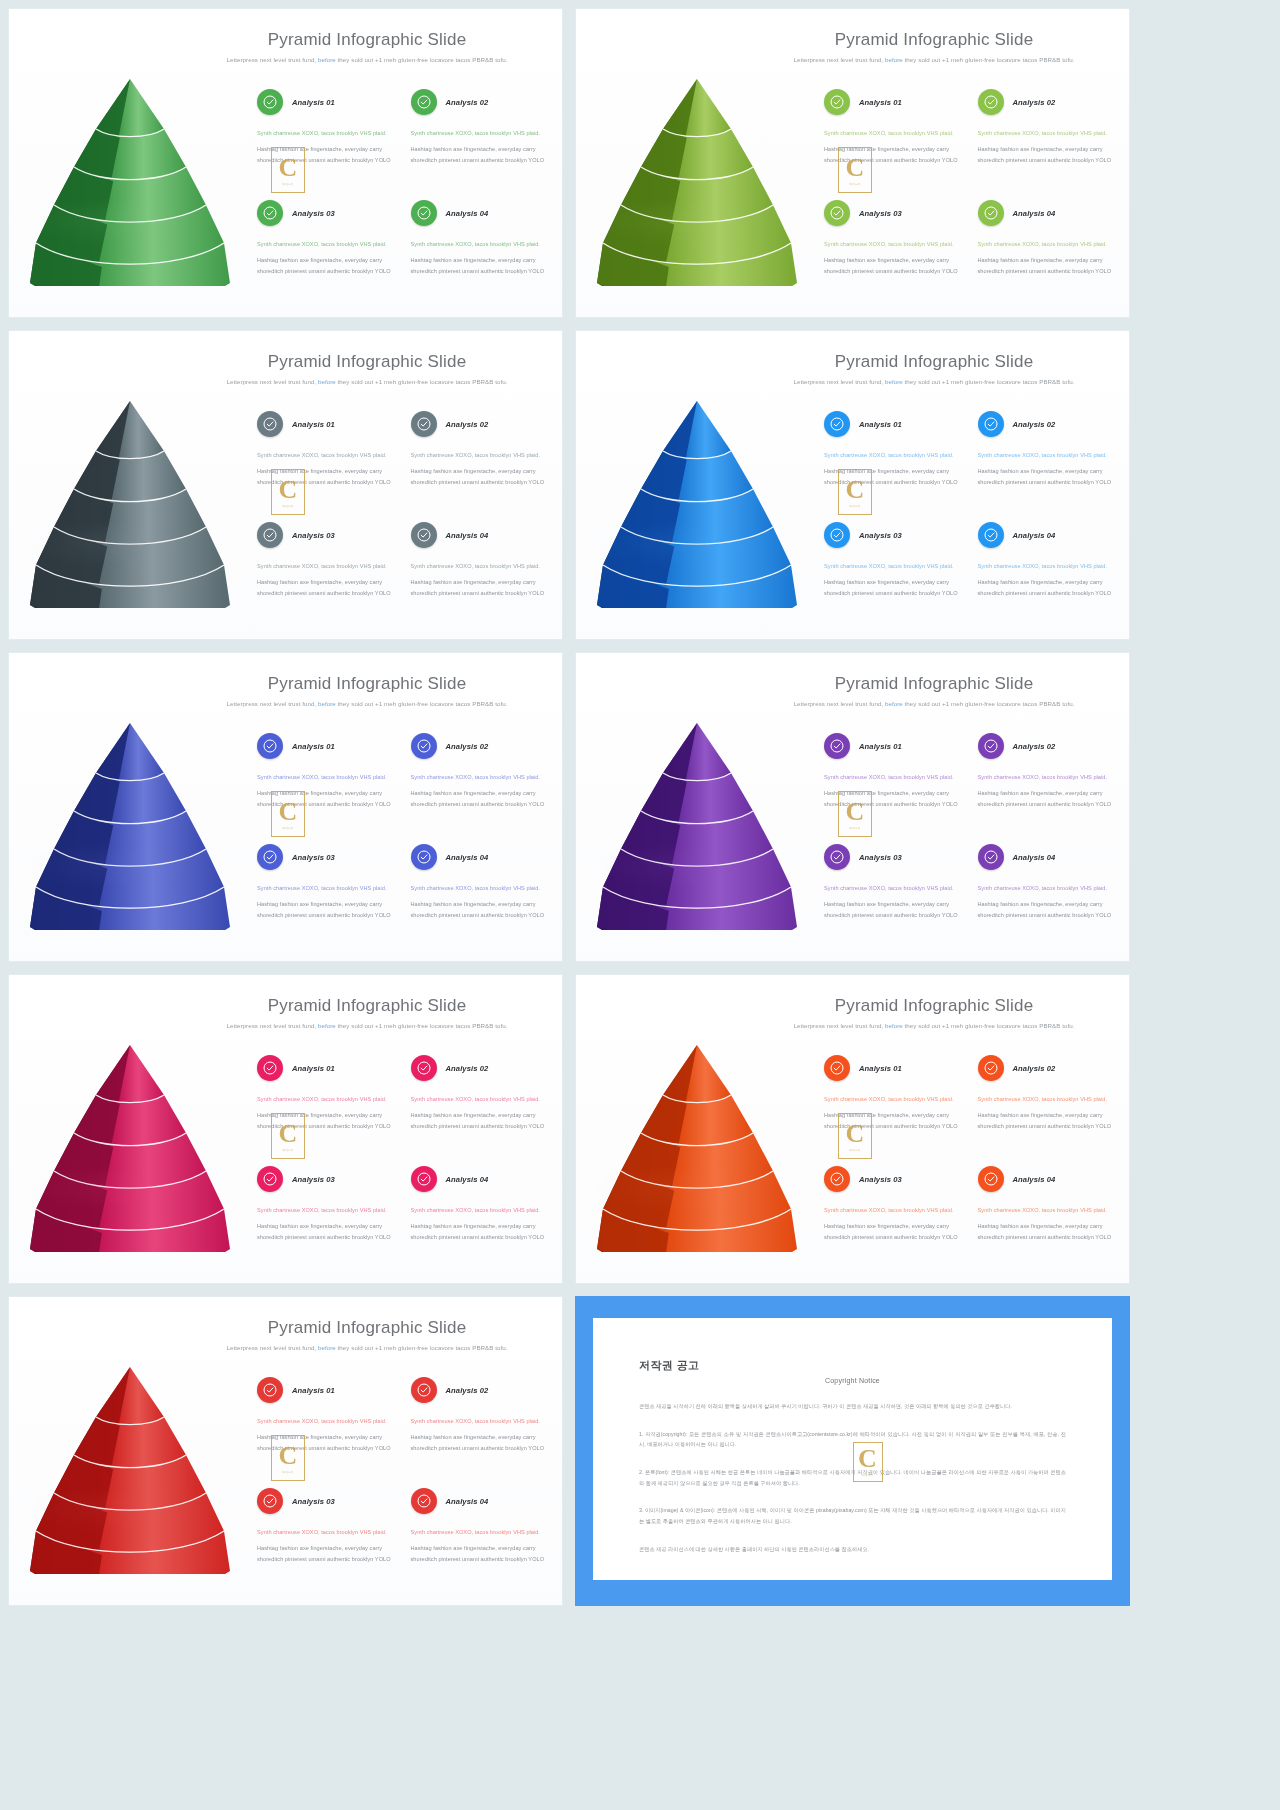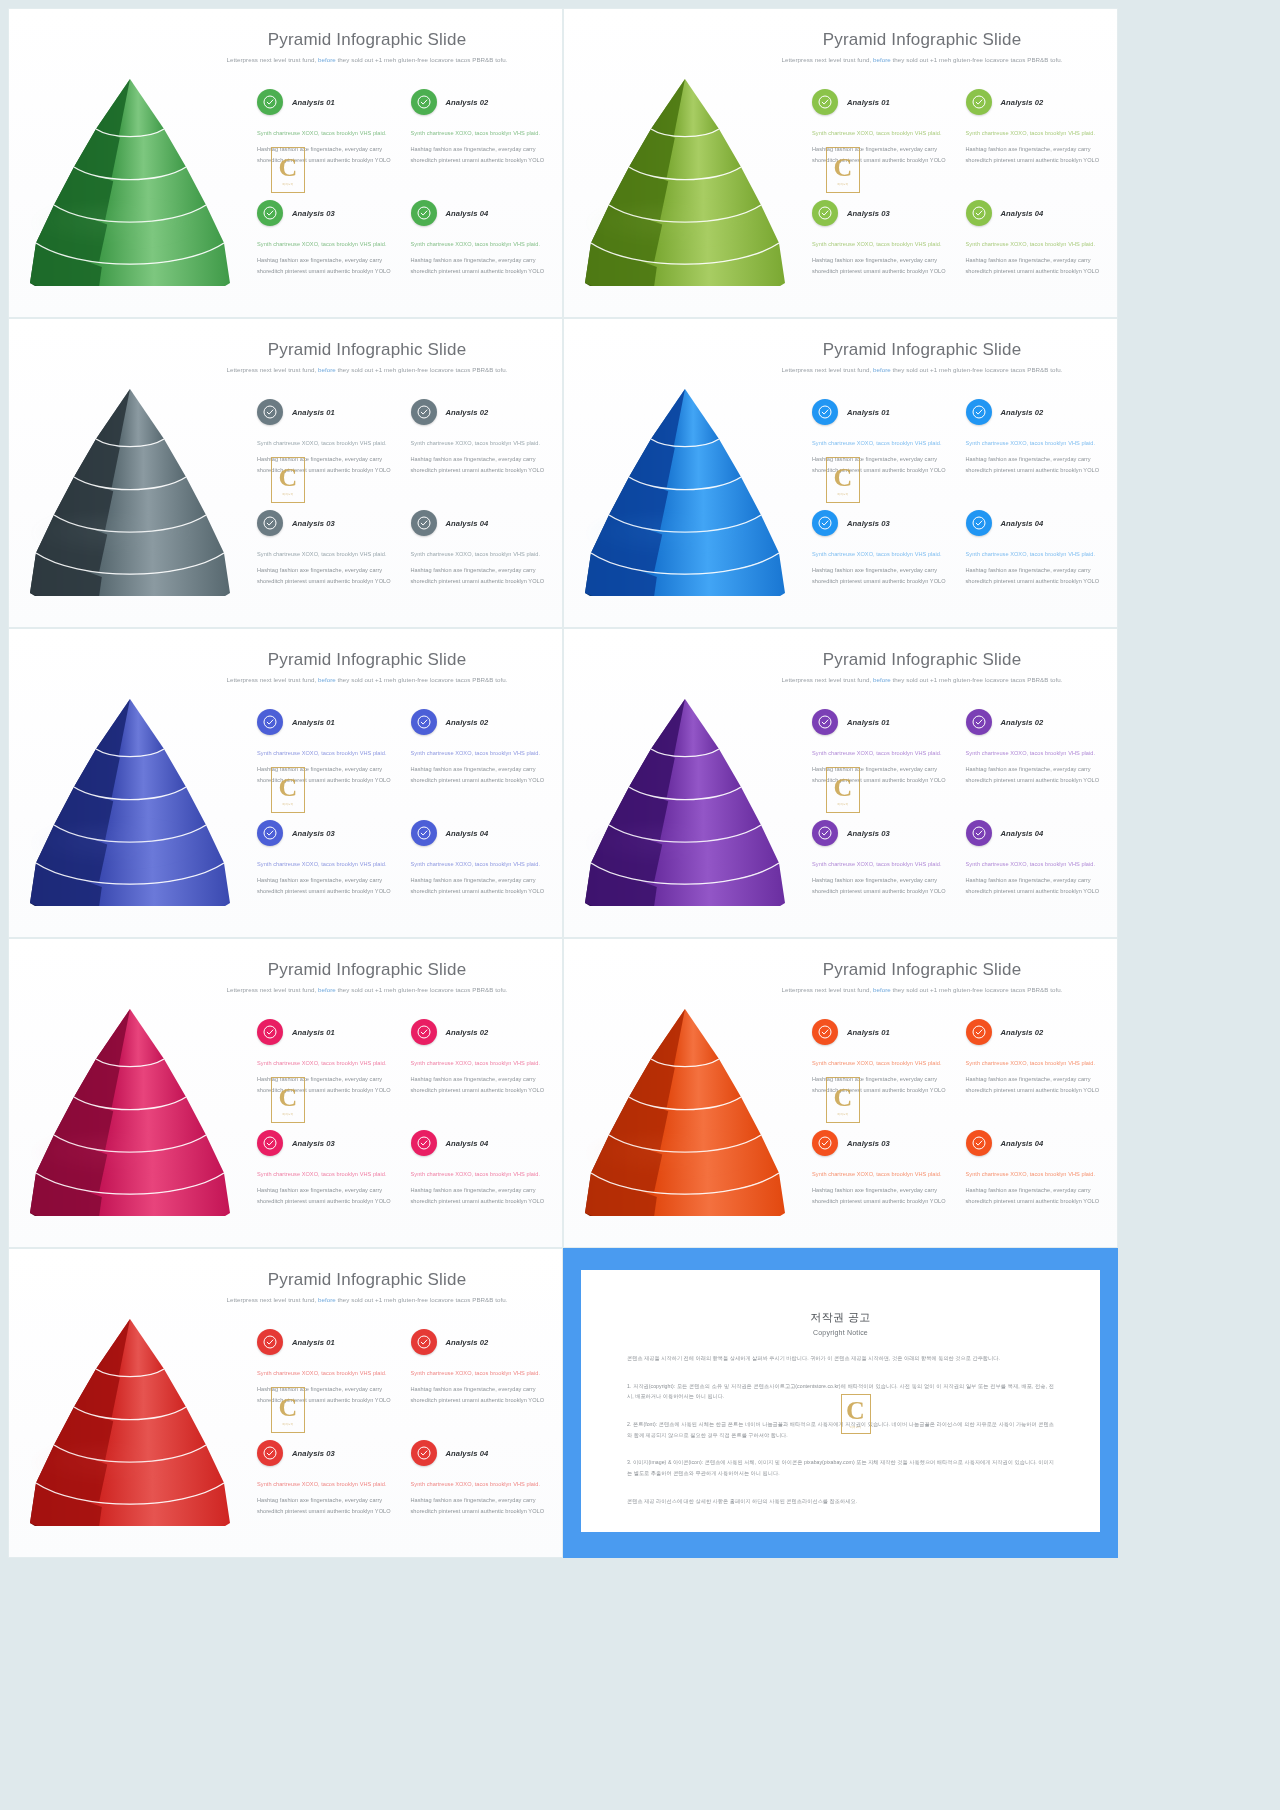--- a/index.html
+++ b/index.html
@@ -7,20 +7,21 @@
     width: 1280px; height: 1810px;
     background: #dfe9ec;
     font-family: "Liberation Sans", sans-serif;
     overflow: hidden;
   }
   .grid {
     width: 1280px; height: 1810px;
     display: grid;
     grid-template-columns: 555px 555px;
     grid-template-rows: 310px 310px 310px 310px 310px;
+    gap: 12px;
     padding: 8px 85px 0 8px;
     align-content: start;
     justify-content: start;
   }
   .slide {
     position: relative;
     background: #ffffff;
     border: 1px solid #e3ecee;
     overflow: hidden;
   }
@@ -98,21 +99,21 @@
   .copy-slide {
     background: #4a9bf0;
     border: none;
     padding: 22px 18px 26px 18px;
   }
   .copy-card {
     width: 100%; height: 100%; background: #fff;
     padding: 40px 46px;
   }
   .copy-title {
-    text-align: center; font-size: 11px; color: #4b4f54; font-weight: 400;
+    font-size: 11px; color: #4b4f54; font-weight: 700;
     letter-spacing: .4px;
   }
   .copy-sub {
     text-align: center; font-size: 7px; color: #6e7378; margin-top: 4px;
     letter-spacing: .2px;
   }
   .copy-p {
     margin-top: 17px; font-size: 5.2px; line-height: 2.05; color: #8b9095;
     letter-spacing: .03px; text-align: justify;
   }

